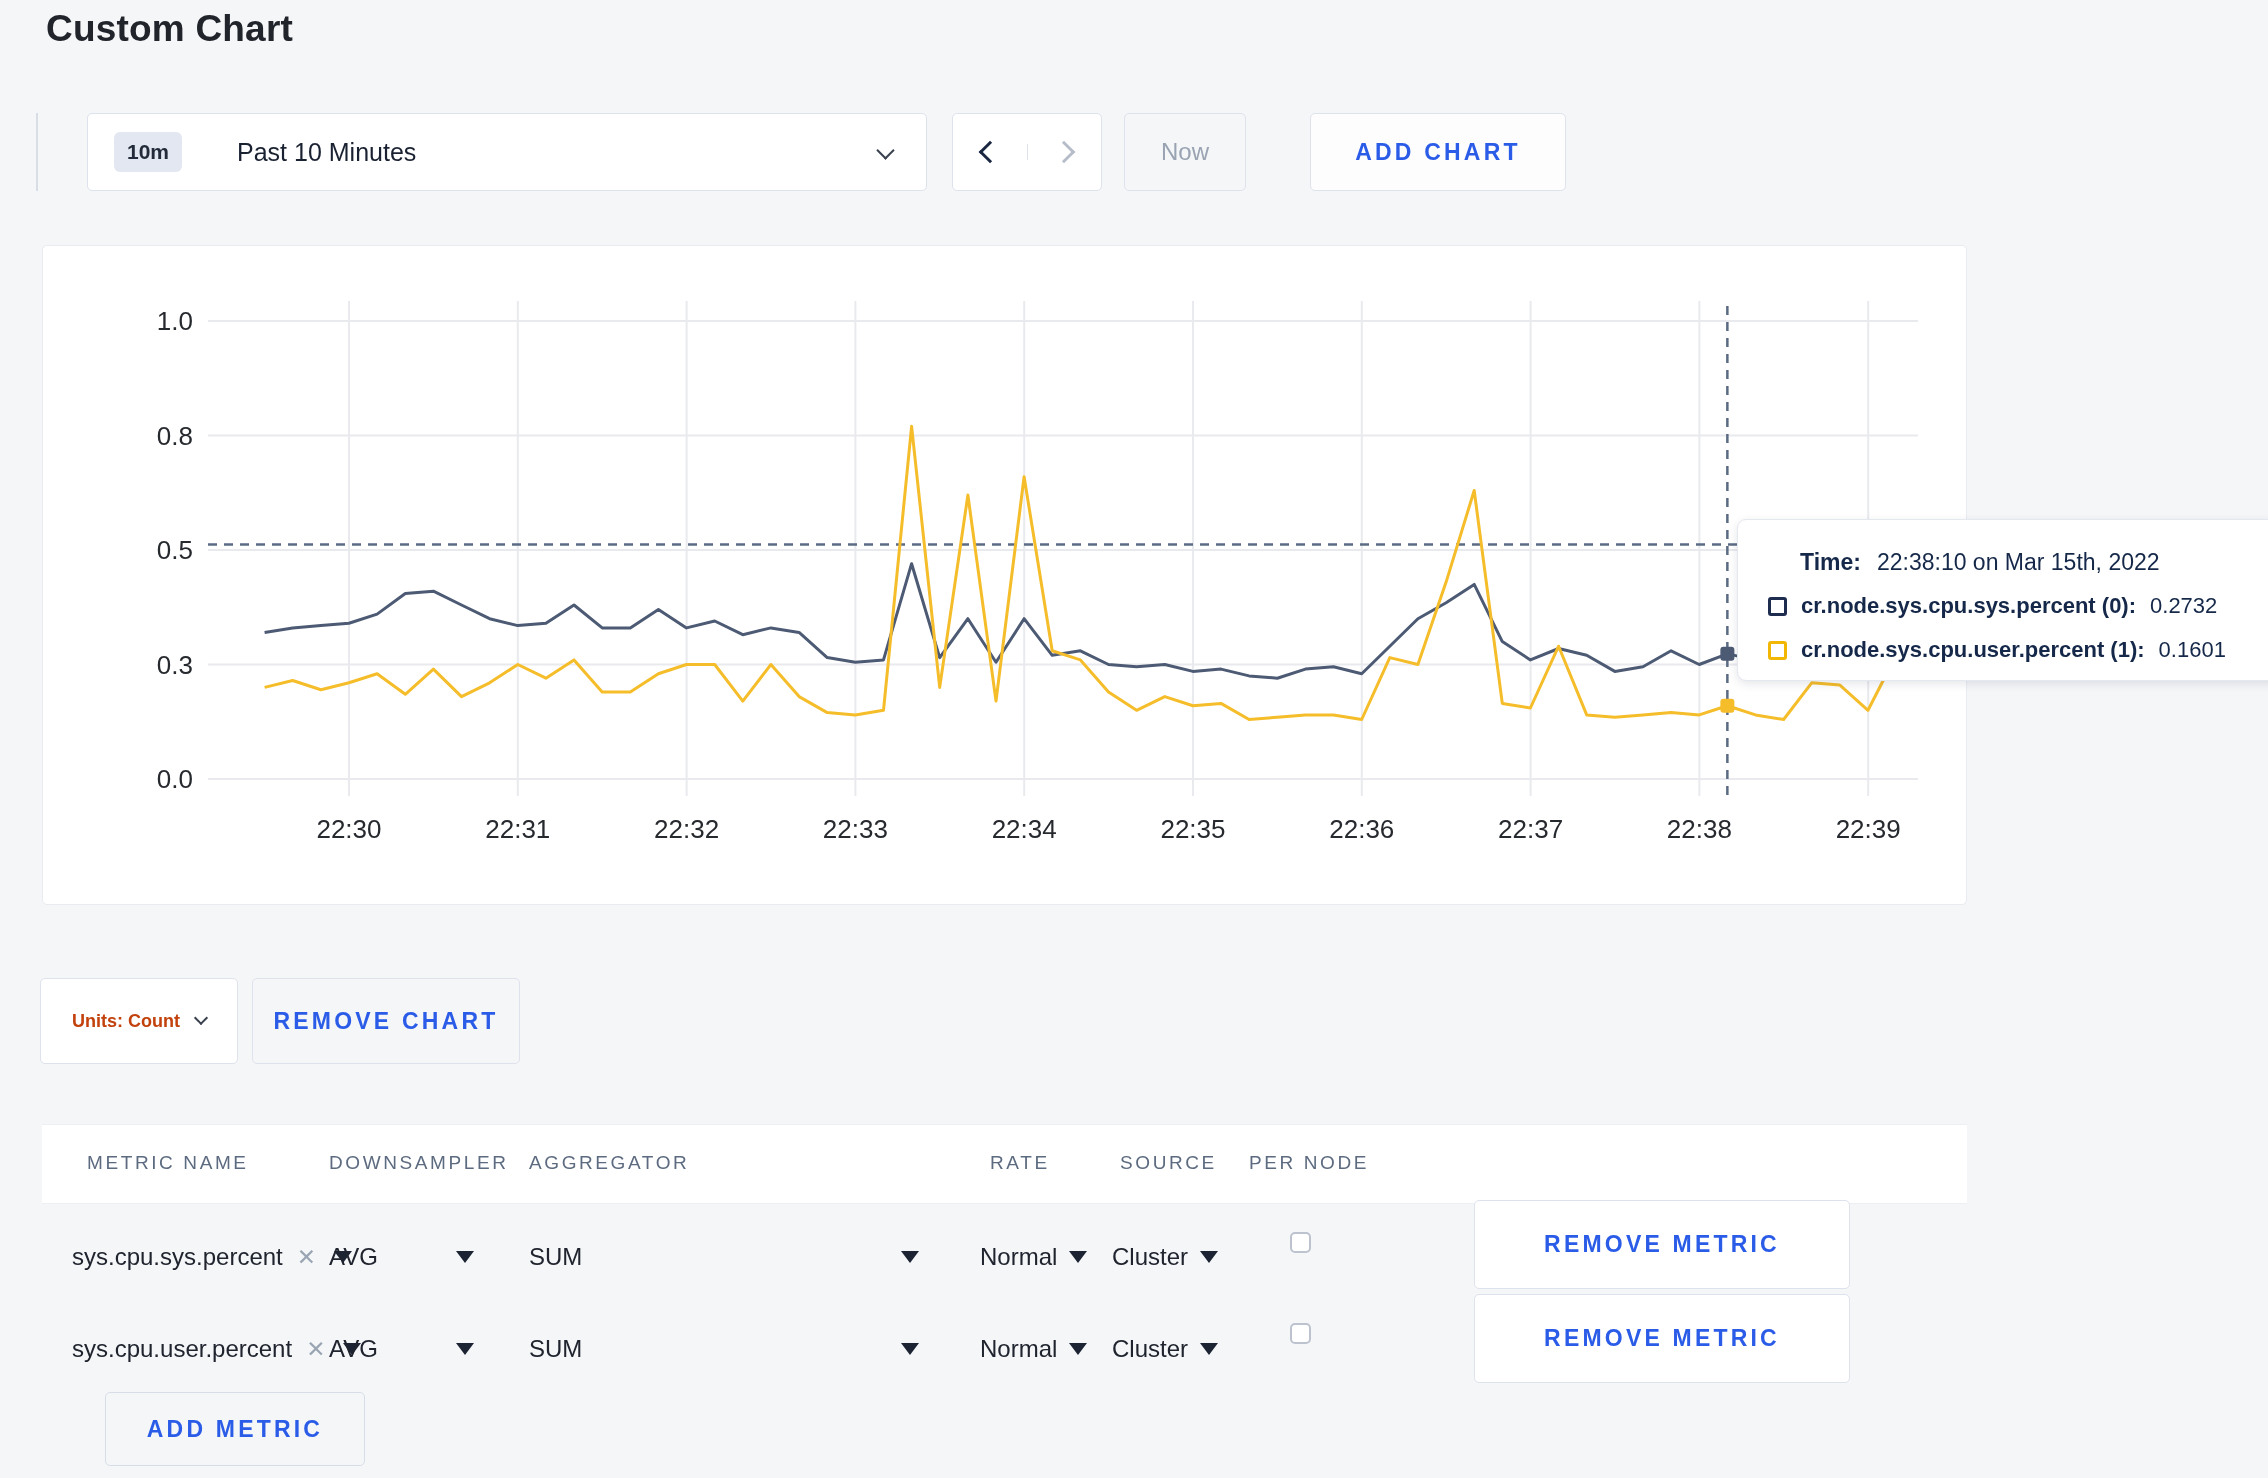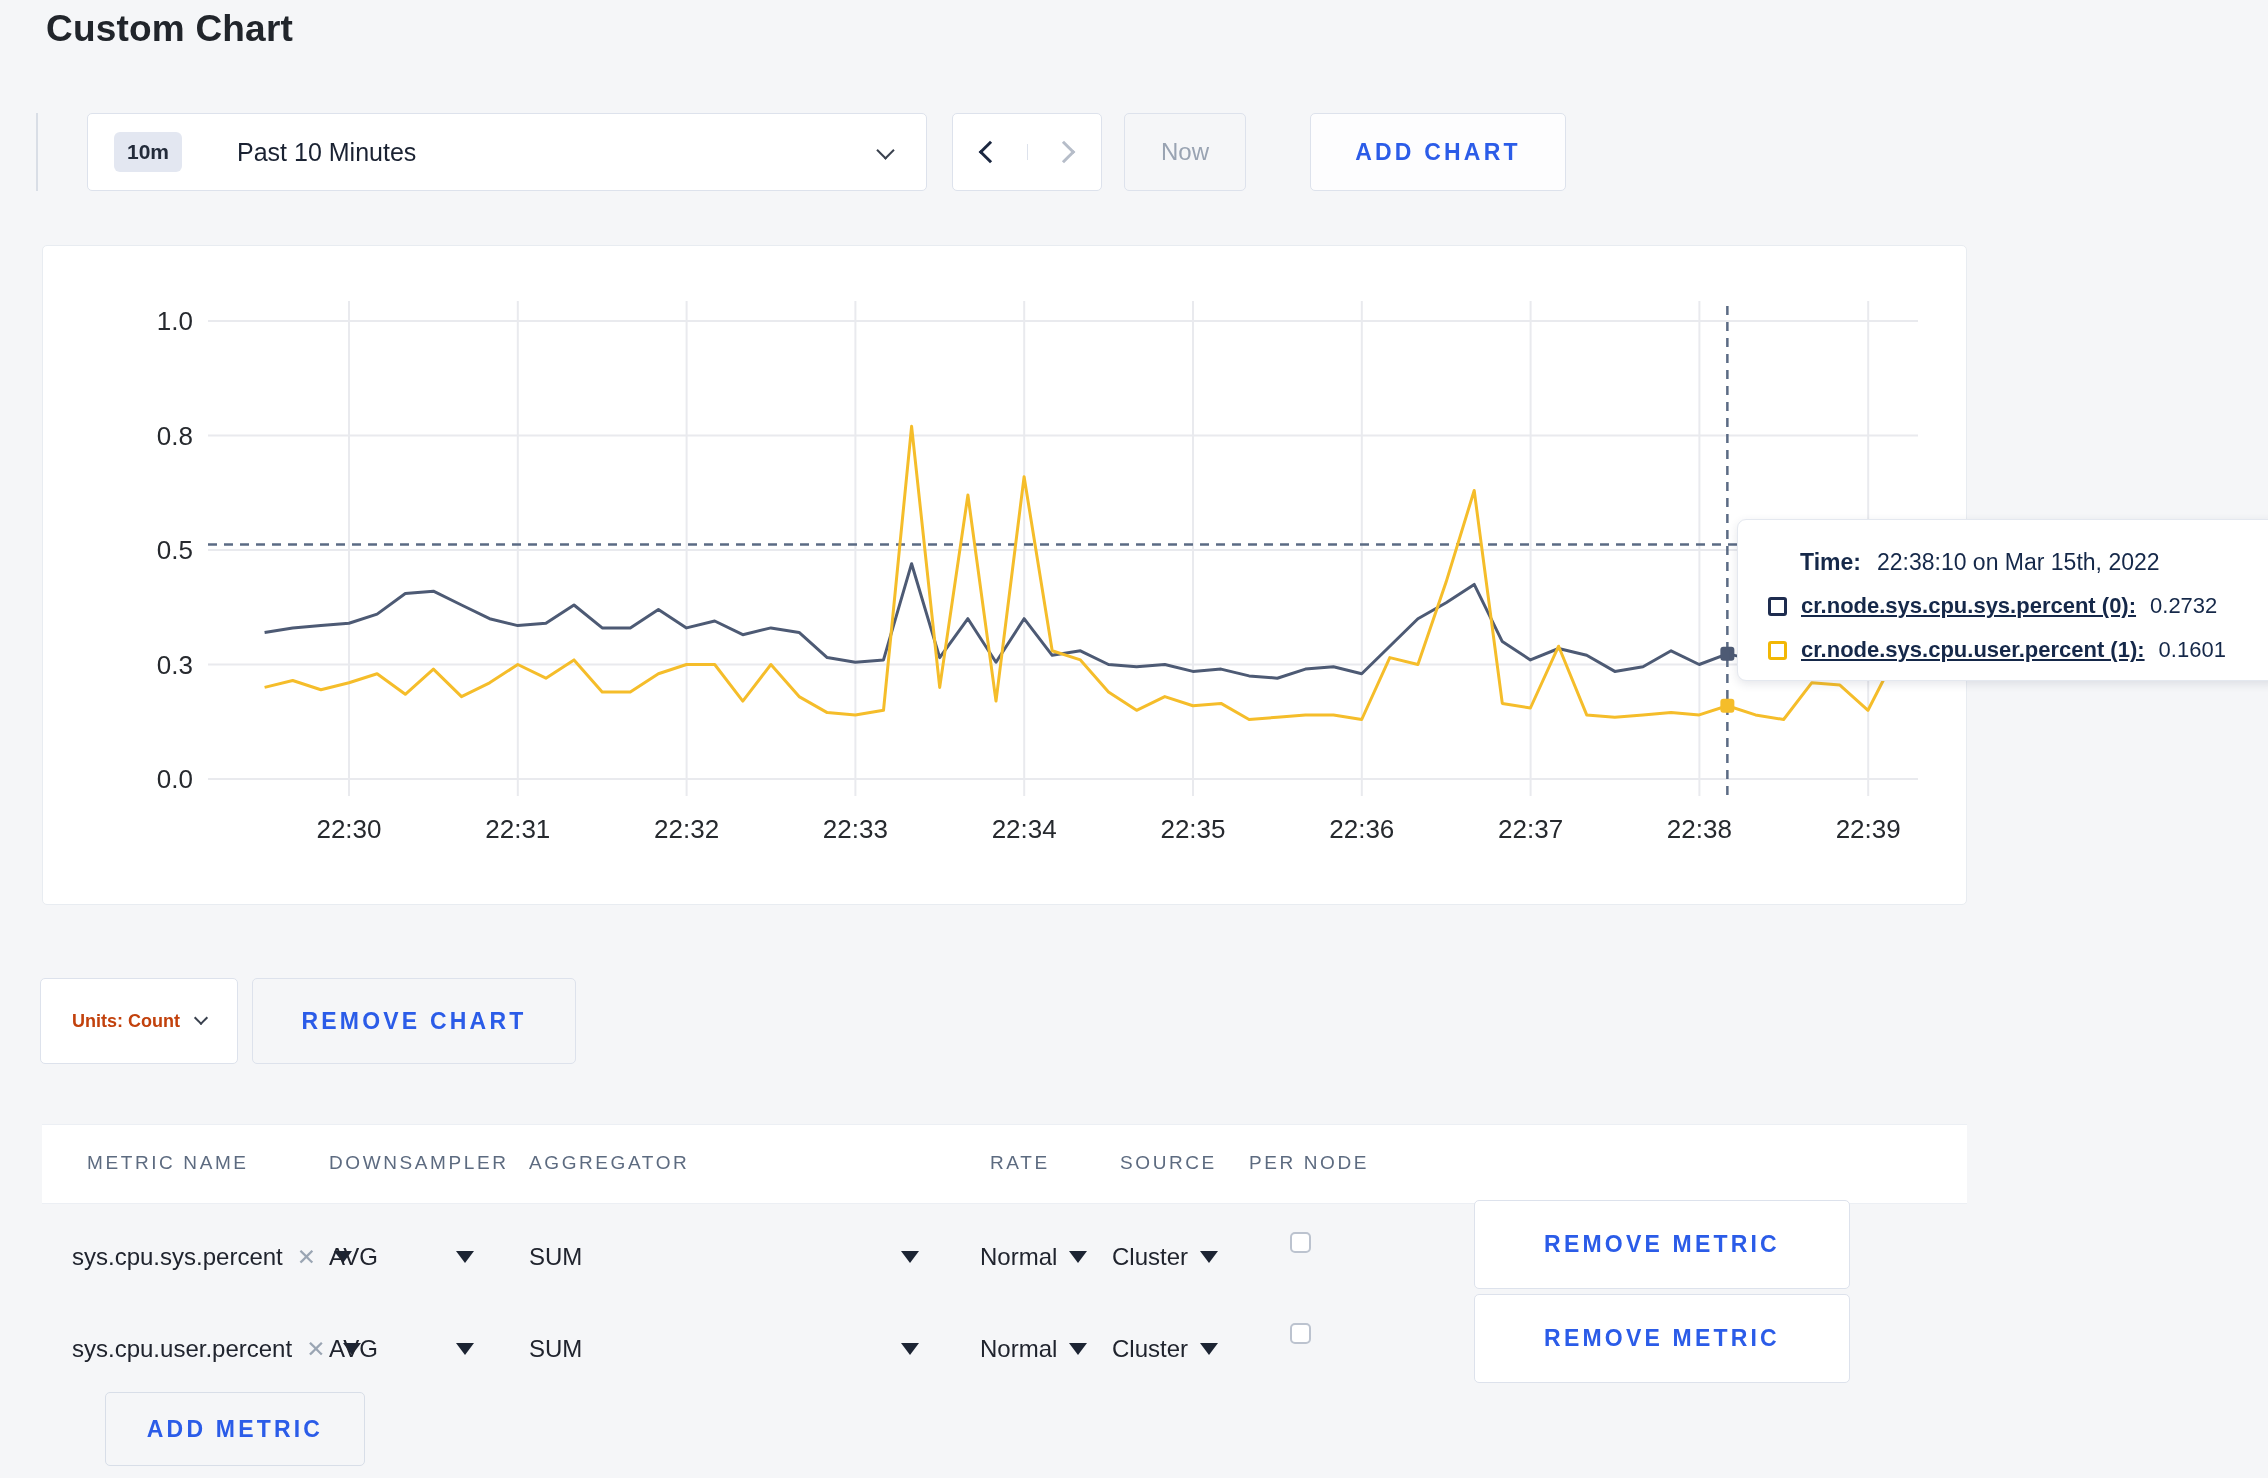--- a/index.html
+++ b/index.html
@@ -39,26 +39,26 @@
                 border:1.5px solid #e8ecf1; border-radius:5px; }
   .chart-card svg { position:absolute; left:0; top:0; }
 
   .tooltip { left:1725px; top:519px; width:543px; height:162px; background:#fff;
              border:1.5px solid #e4e8ef; border-radius:9px; box-shadow:0 3px 10px rgba(40,50,80,.12);
              padding:20px 0 0 30px; color:#152849; z-index:5; }
   .tt-row { display:flex; align-items:center; height:44px; font-size:22px; }
   .tt-time-label { font-weight:bold; margin-left:32px; font-size:23px; }
   .tt-time-value { margin-left:16px; font-size:23px; }
   .tt-swatch { width:19px; height:19px; border-radius:3px; border:3.5px solid #1e2c4f; margin-right:14px; background:#fff; }
-  .tt-name { font-weight:bold;text-decoration:underline; }
+  .tt-name { font-weight:bold; }
   .tt-val { margin-left:14px; }
 
   .units-btn { left:28px; top:978px; width:198px; height:86px; }
   .units-label { font-size:18px; font-weight:700; color:#c2410c; margin-right:16px; }
-  .remove-chart-btn { left:240px; top:978px; width:324px; height:86px; background:transparent; }
+  .remove-chart-btn { left:240px; top:978px; width:268px; height:86px; background:transparent; }
 
   .table-header { left:30px; top:1124px; width:1925px; height:80px; background:#fff;
                   border:1.5px solid #eceff4; border-left:none; border-right:none; }
   .th { position:absolute; top:27px; font-size:19px; letter-spacing:2.6px; color:#5d6b80; }
 
   .cell-text { font-size:24px; color:#20242e; }
   .x-icon { color:#9aa5b3; font-size:23px; margin:0 6px 0 14px; cursor:pointer; }
   .caret { display:inline-block; width:0; height:0; border-left:9px solid transparent;
            border-right:9px solid transparent; border-top:12px solid #1c2433; margin-left:12px; cursor:pointer; }
   .row-field { position:absolute; display:flex; align-items:center; cursor:pointer; }

